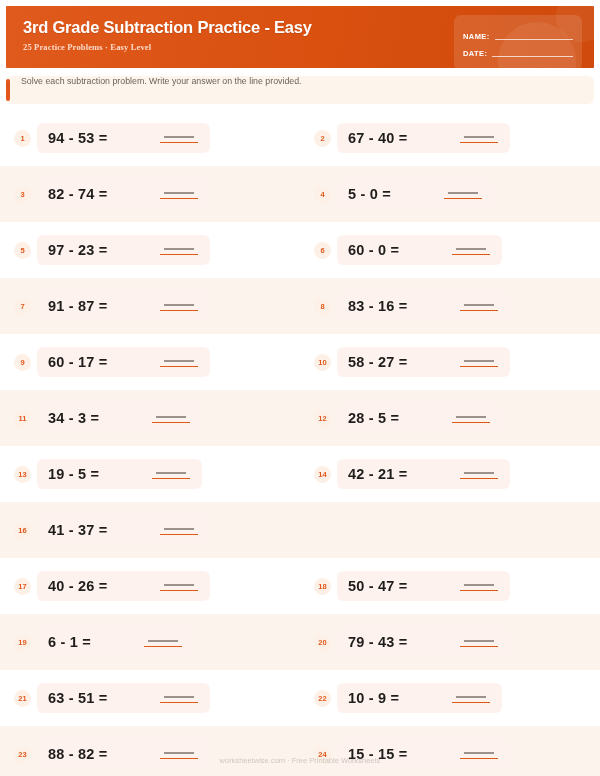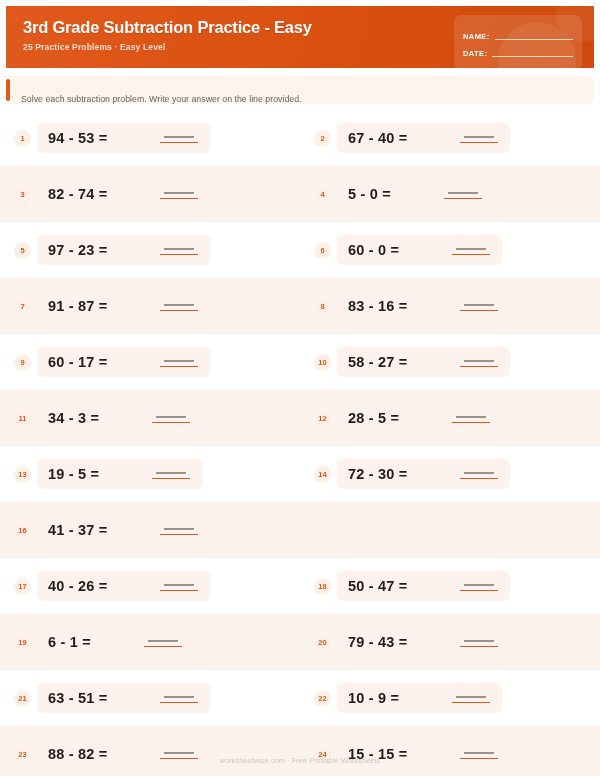--- a/index.html
+++ b/index.html
@@ -63,20 +63,21 @@
     letter-spacing: -0.2px;
     line-height: 20px;
     text-shadow: 0 1px 1px rgba(0,0,0,0.12);
   }
   .header-sub {
     color: #fbdac9;
     font-size: 8.5px;
     font-weight: bold;
     margin-top: 5px;
     letter-spacing: 0.15px;
+    font-family: Liberation Serif, serif;
   }
   .namebox {
     position: absolute;
     right: 12px;
     top: 9px;
     width: 128px;
     height: 56px;
     border-radius: 7px;
     background: rgba(255,255,255,0.12);
     padding: 17px 9px 0 9px;
@@ -103,21 +104,21 @@
   }
 
   
   .instruction {
     position: relative;
     margin: 8px 6px 0 6px;
     height: 28px;
     border-radius: 6px;
     background: #fdf5ec;
     display: flex;
-    align-items: flex-end;
+    align-items: flex-start;
   }
   .instruction-accent {
     position: absolute;
     left: 0;
     top: 3px;
     bottom: 3px;
     width: 4px;
     border-radius: 4px;
     background: #e2571b;
   }
@@ -377,21 +378,21 @@
             <div class="expr">19 - 5 =</div>
             <div class="answer">
               <div class="answer-dash"></div>
               <div class="answer-rule"></div>
             </div>
           </div>
         </div>
         <div class="cell">
           <div class="badge">14</div>
           <div class="card">
-            <div class="expr">72 - 30 =</div>
+            <div class="expr">42 - 21 =</div>
             <div class="answer">
               <div class="answer-dash"></div>
               <div class="answer-rule"></div>
             </div>
           </div>
         </div>
       </div>
       <div class="row alt">
         <div class="cell">
           <div class="badge">16</div>

